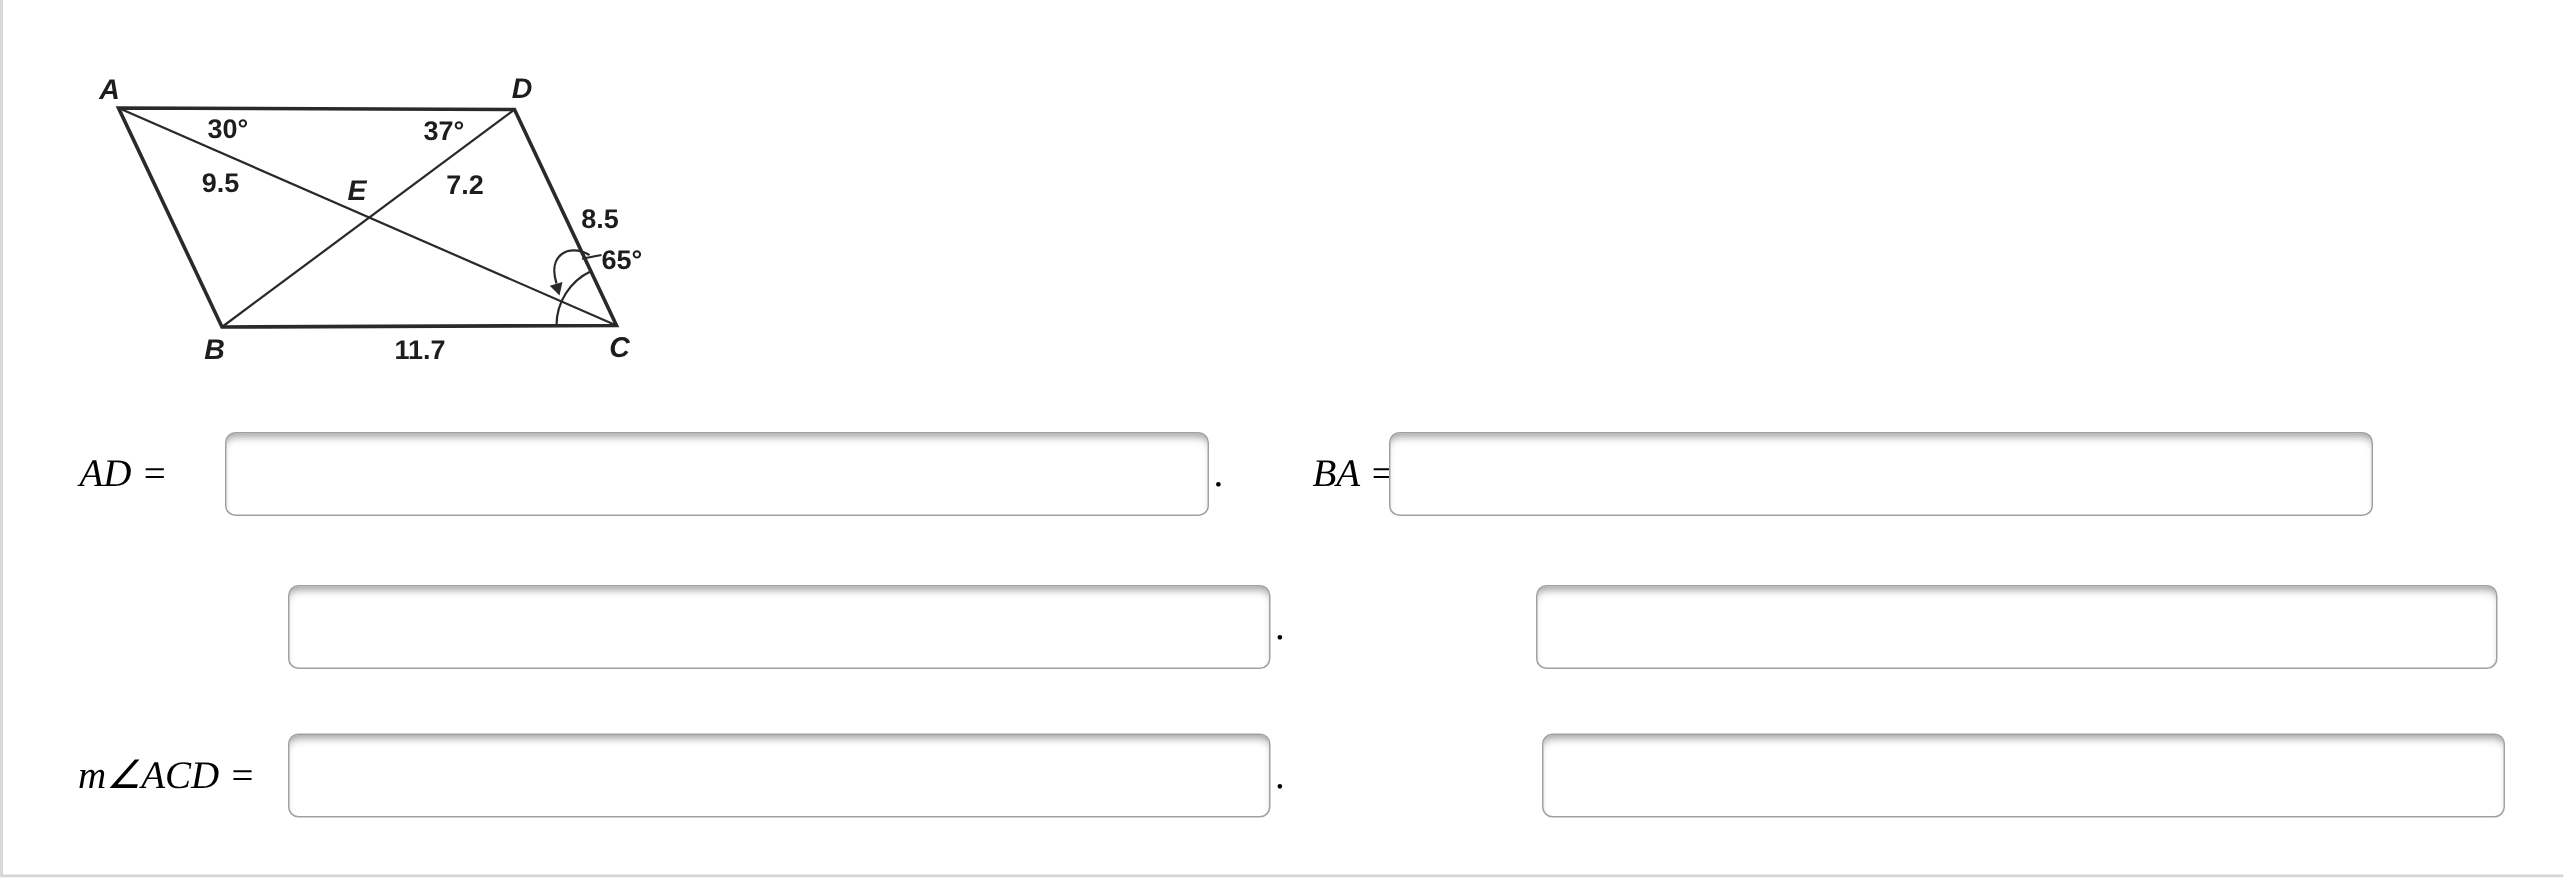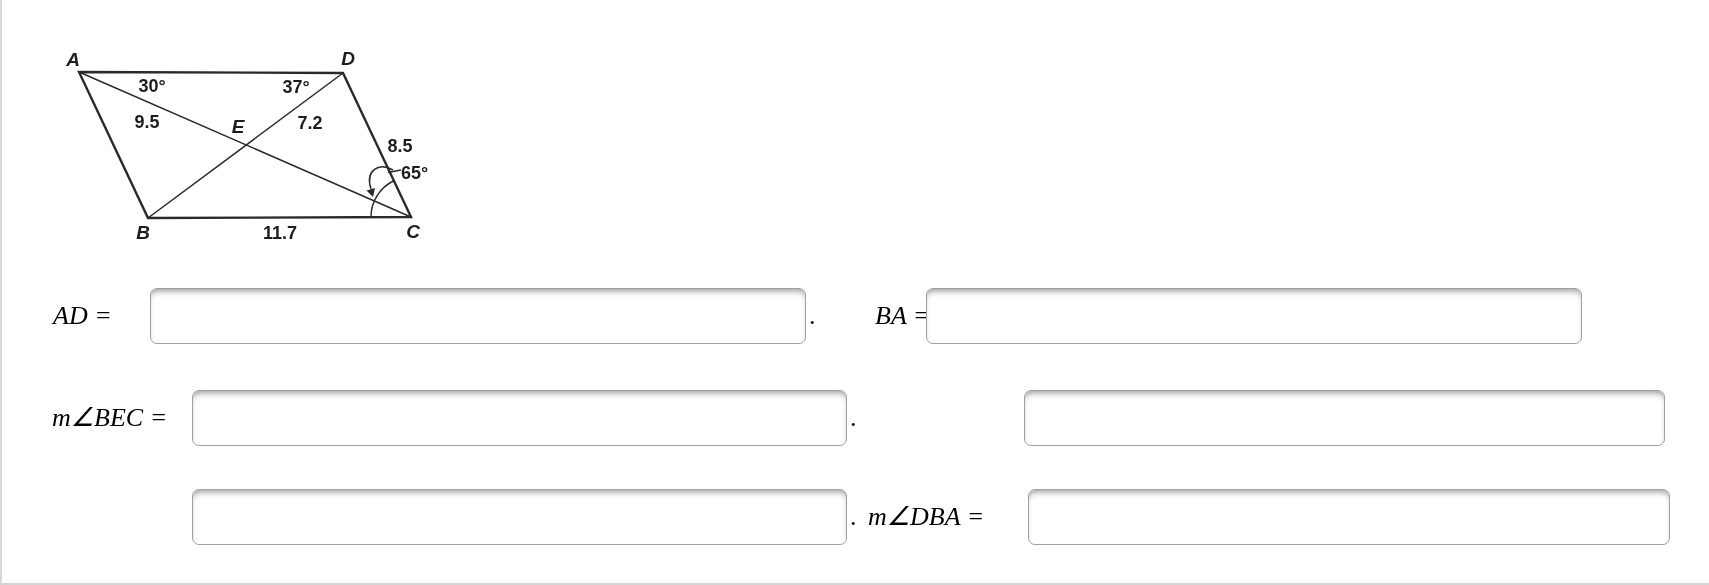--- a/index.html
+++ b/index.html
@@ -71,23 +71,22 @@
     <text class="mlabel" x="399" y="179" text-anchor="start">65°</text>
     <text class="mlabel" x="278" y="239" text-anchor="middle">11.7</text>
   </svg>
 
   <span class="math" style="left:51px;top:300px;">AD =</span>
   <input class="ansinput" style="left: 148px; top: 288px; width: 656px;" type="text">
   <span class="math sep" style="left:807px;top:300px;">.</span>
   <span class="math" style="left:873px;top:300px;">BA =</span>
   <input class="ansinput" style="left: 924px; top: 288px; width: 656px;" type="text">
 
-  <span class="math" style="left:50px;top:402px;">m∠BEC =</span>
   <input class="ansinput" style="left: 190px; top: 390px; width: 655px;" type="text">
   <span class="math sep" style="left:848px;top:402px;">.</span>
   <input class="ansinput" style="left: 1022px; top: 390px; width: 641px;" type="text">
 
+  <span class="math" style="left:50px;top:501px;">m∠ACD =</span>
   <input class="ansinput" style="left: 190px; top: 489px; width: 655px;" type="text">
   <span class="math sep" style="left:848px;top:501px;">.</span>
-  <span class="math" style="left:866px;top:501px;">m∠DBA =</span>
   <input class="ansinput" style="left: 1026px; top: 489px; width: 642px;" type="text">
 
 </div>
 
 </body></html>

